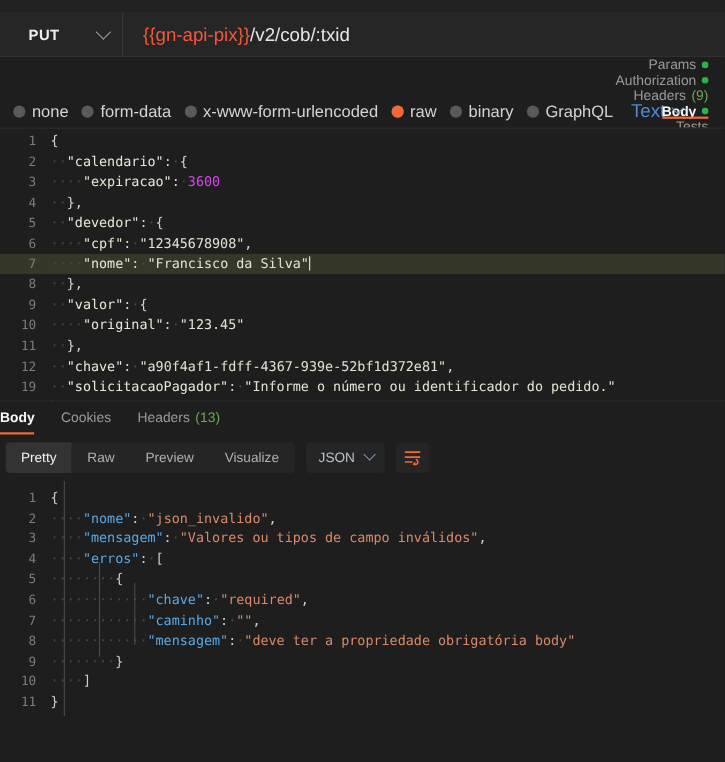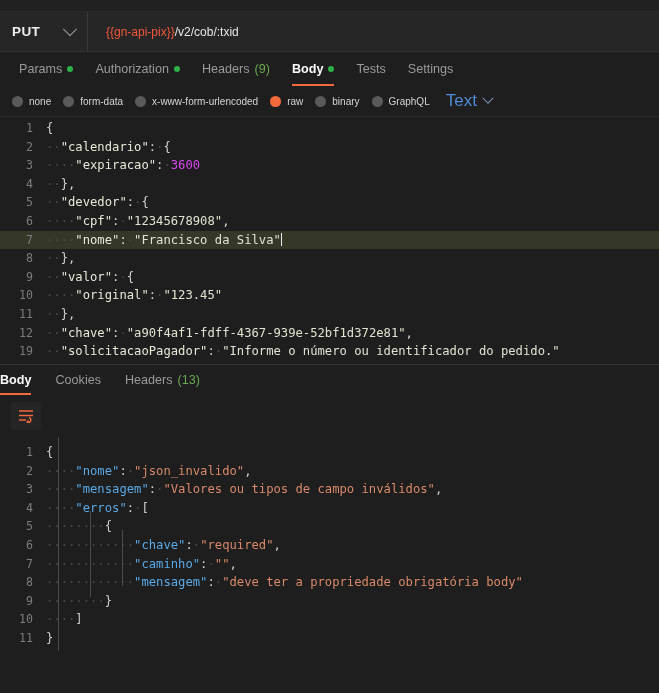--- a/index.html
+++ b/index.html
@@ -20,60 +20,61 @@
 
   
   .url-bar {
     display: flex;
     align-items: stretch;
     height: 40px;
     background: #262626;
     border-bottom: 1px solid #323232;
   }
   .method-box {
-    width: 88px;
+    width: 112px;
     display: flex;
     align-items: center;
     justify-content: space-between;
-    padding: 0 12px 0 12px;
+    padding: 0 12px 0 26px;
     border-right: 1px solid #3a3a3a;
   }
   .method-label {
     font-size: 13.5px;
     font-weight: bold;
     color: #eceff1;
     letter-spacing: .4px;
   }
   .chev {
     width: 10px; height: 10px;
     border-right: 1.6px solid #9a9a9a;
     border-bottom: 1.6px solid #9a9a9a;
     transform: rotate(45deg) translate(-2px,-2px);
   }
   .url-field {
     flex: 1;
     display: flex;
     align-items: center;
     padding-left: 18px;
-    font-size: 12px;
+    font-size: 17px;
     font-family: "Liberation Sans", sans-serif;
     white-space: pre;
     text-align: center;
   }
   .var-unresolved { color: #f2573c; }
   .url-rest { color: #e6e6e6; }
 
   
   .req-tabs {
     display: flex;
     align-items: flex-end;
     height: 34px;
     padding: 0 4px 0 8px;
     background: #1e1e1e;
     gap: 0px;
+    flex-direction: column;
   }
   .rtab {
     position: relative;
     display: flex;
     align-items: center;
     gap: 5px;
     height: 34px;
     padding: 0 11px;
     font-size: 12.6px;
     color: #9a9a9a;
@@ -102,21 +103,21 @@
     height: 30px;
     padding-left: 10px;
     gap: 0;
     background: #1e1e1e;
   }
   .radio-opt {
     display: flex;
     align-items: center;
     gap: 6px;
     padding: 0 10px 0 2px;
-    font-size: 10px;
+    font-size: 15px;
     color: #d4d4d4;
     cursor: pointer;
     white-space: nowrap;
   }
   .radio {
     width: 11px; height: 11px;
     border-radius: 50%;
     background: #5a5a5a;
     flex: none;
   }
@@ -378,20 +379,30 @@
     <div class="res-tab">
       <span>Cookies</span>
     </div>
     <div class="res-tab">
       <span>Headers</span>
       <span class="count">(13)</span>
     </div>
   </div>
 
 <div class="res-toolbar">
+  <div class="seg-group" id="view-modes">
+      <div class="seg active">Pretty</div>
+      <div class="seg">Raw</div>
+      <div class="seg">Preview</div>
+      <div class="seg">Visualize</div>
+    </div>
+  <div class="json-select">
+    <span>JSON</span>
+    <span class="chev-sm"></span>
+  </div>
   <div class="wrap-btn">
     <svg width="16" height="14" viewBox="0 0 16 14">
       <line x1="1" y1="2" x2="15" y2="2" stroke="#f2693c" stroke-width="1.5"></line>
       <line x1="1" y1="6.5" x2="15" y2="6.5" stroke="#f2693c" stroke-width="1.5"></line>
       <line x1="1" y1="11" x2="8" y2="11" stroke="#f2693c" stroke-width="1.5"></line>
       <path d="M11 8.5 a2.6 2.6 0 0 1 0 5 H9.5" fill="none" stroke="#f2693c" stroke-width="1.5"></path>
       <path d="M10.6 11.4 L9.2 13 L10.6 14.4" fill="none" stroke="#f2693c" stroke-width="1.5"></path>
     </svg>
   </div>
 </div>

